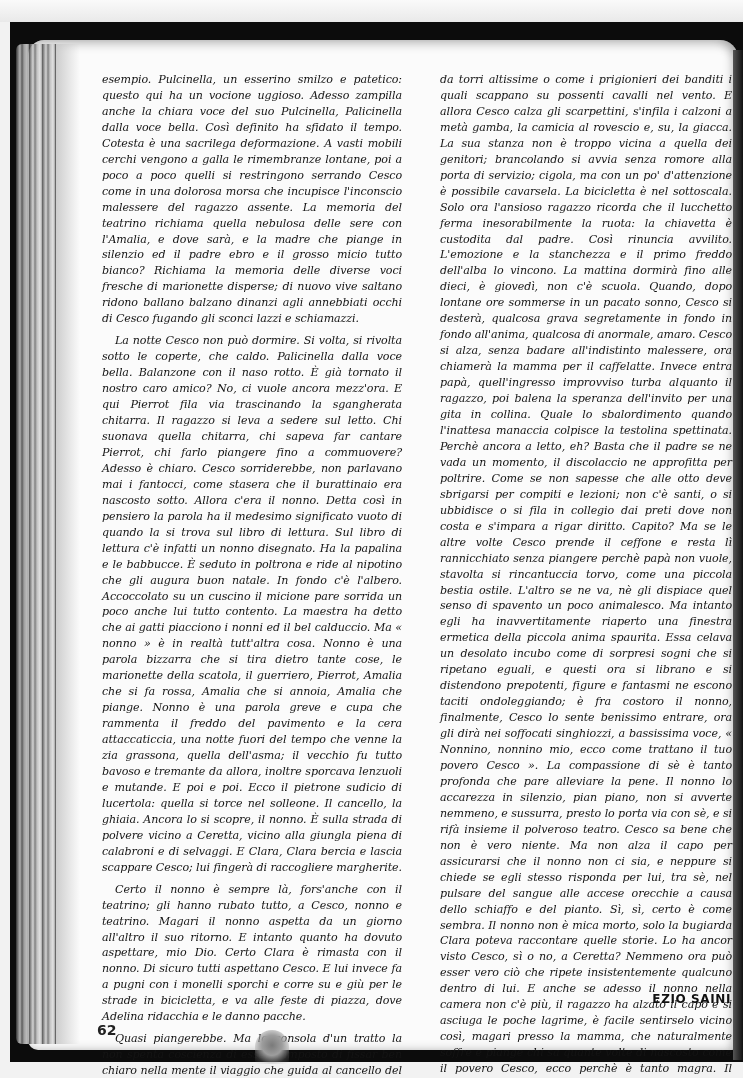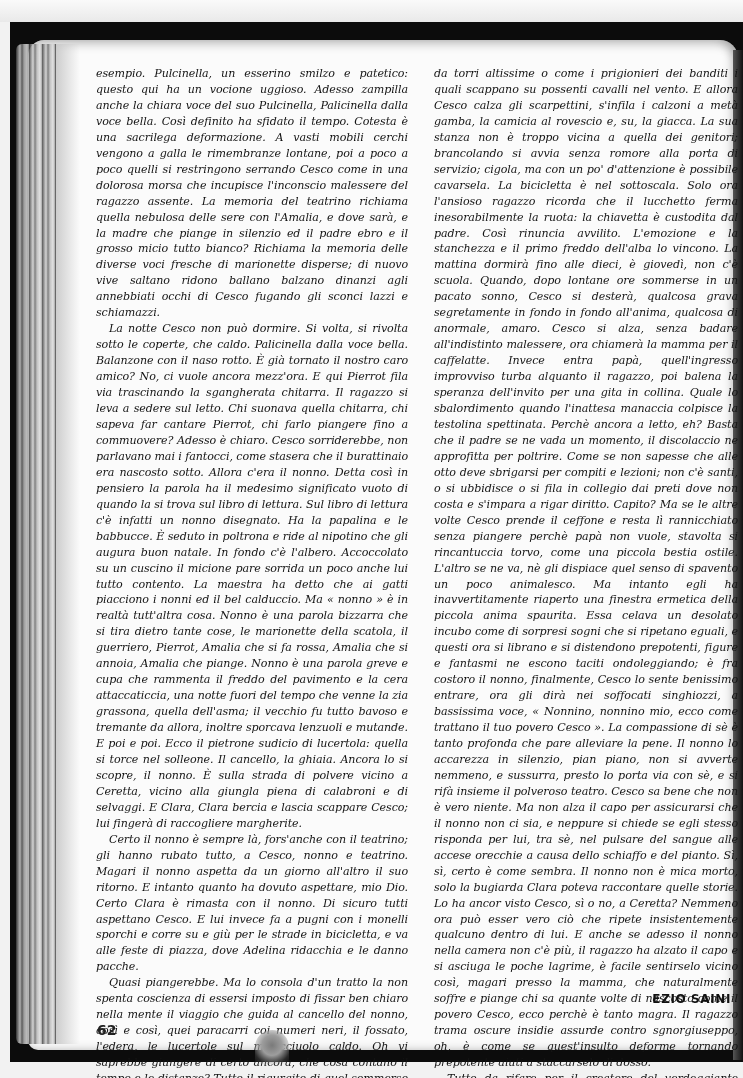--- a/index.html
+++ b/index.html
@@ -79,21 +79,21 @@
     }
     .col-left {
       left: 96px;
       width: 312px;
     }
     .col-right {
       left: 434px;
       width: 304px;
     }
     .column p {
-      margin: 0;
+      margin: 6px;
       text-indent: 13px;
     }
     .column p.no-indent {
       text-indent: 0;
     }
     .signature {
       position: absolute;
       right: 12px;
       top: 992px;
       font-family: "DejaVu Sans", sans-serif;

